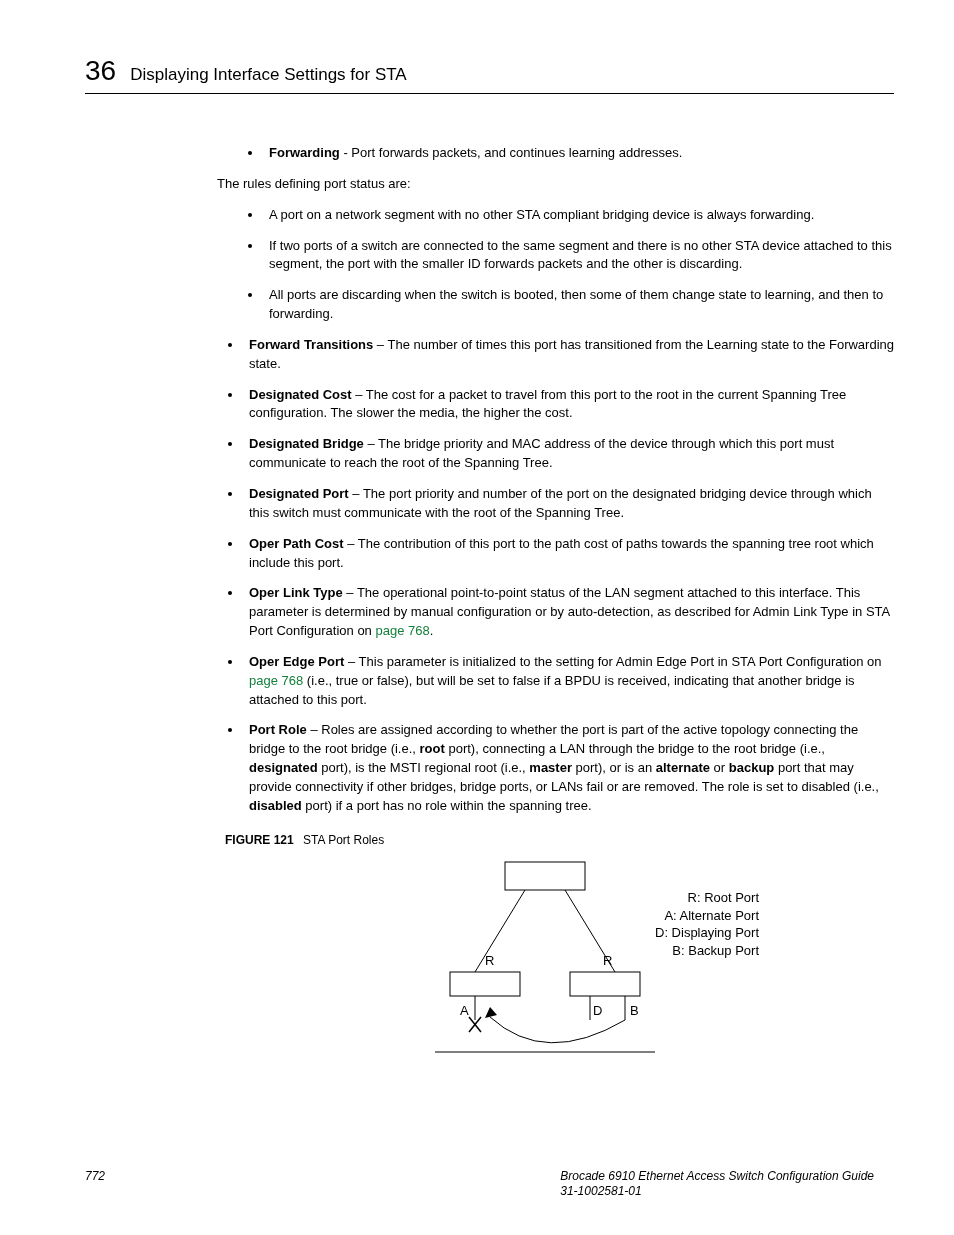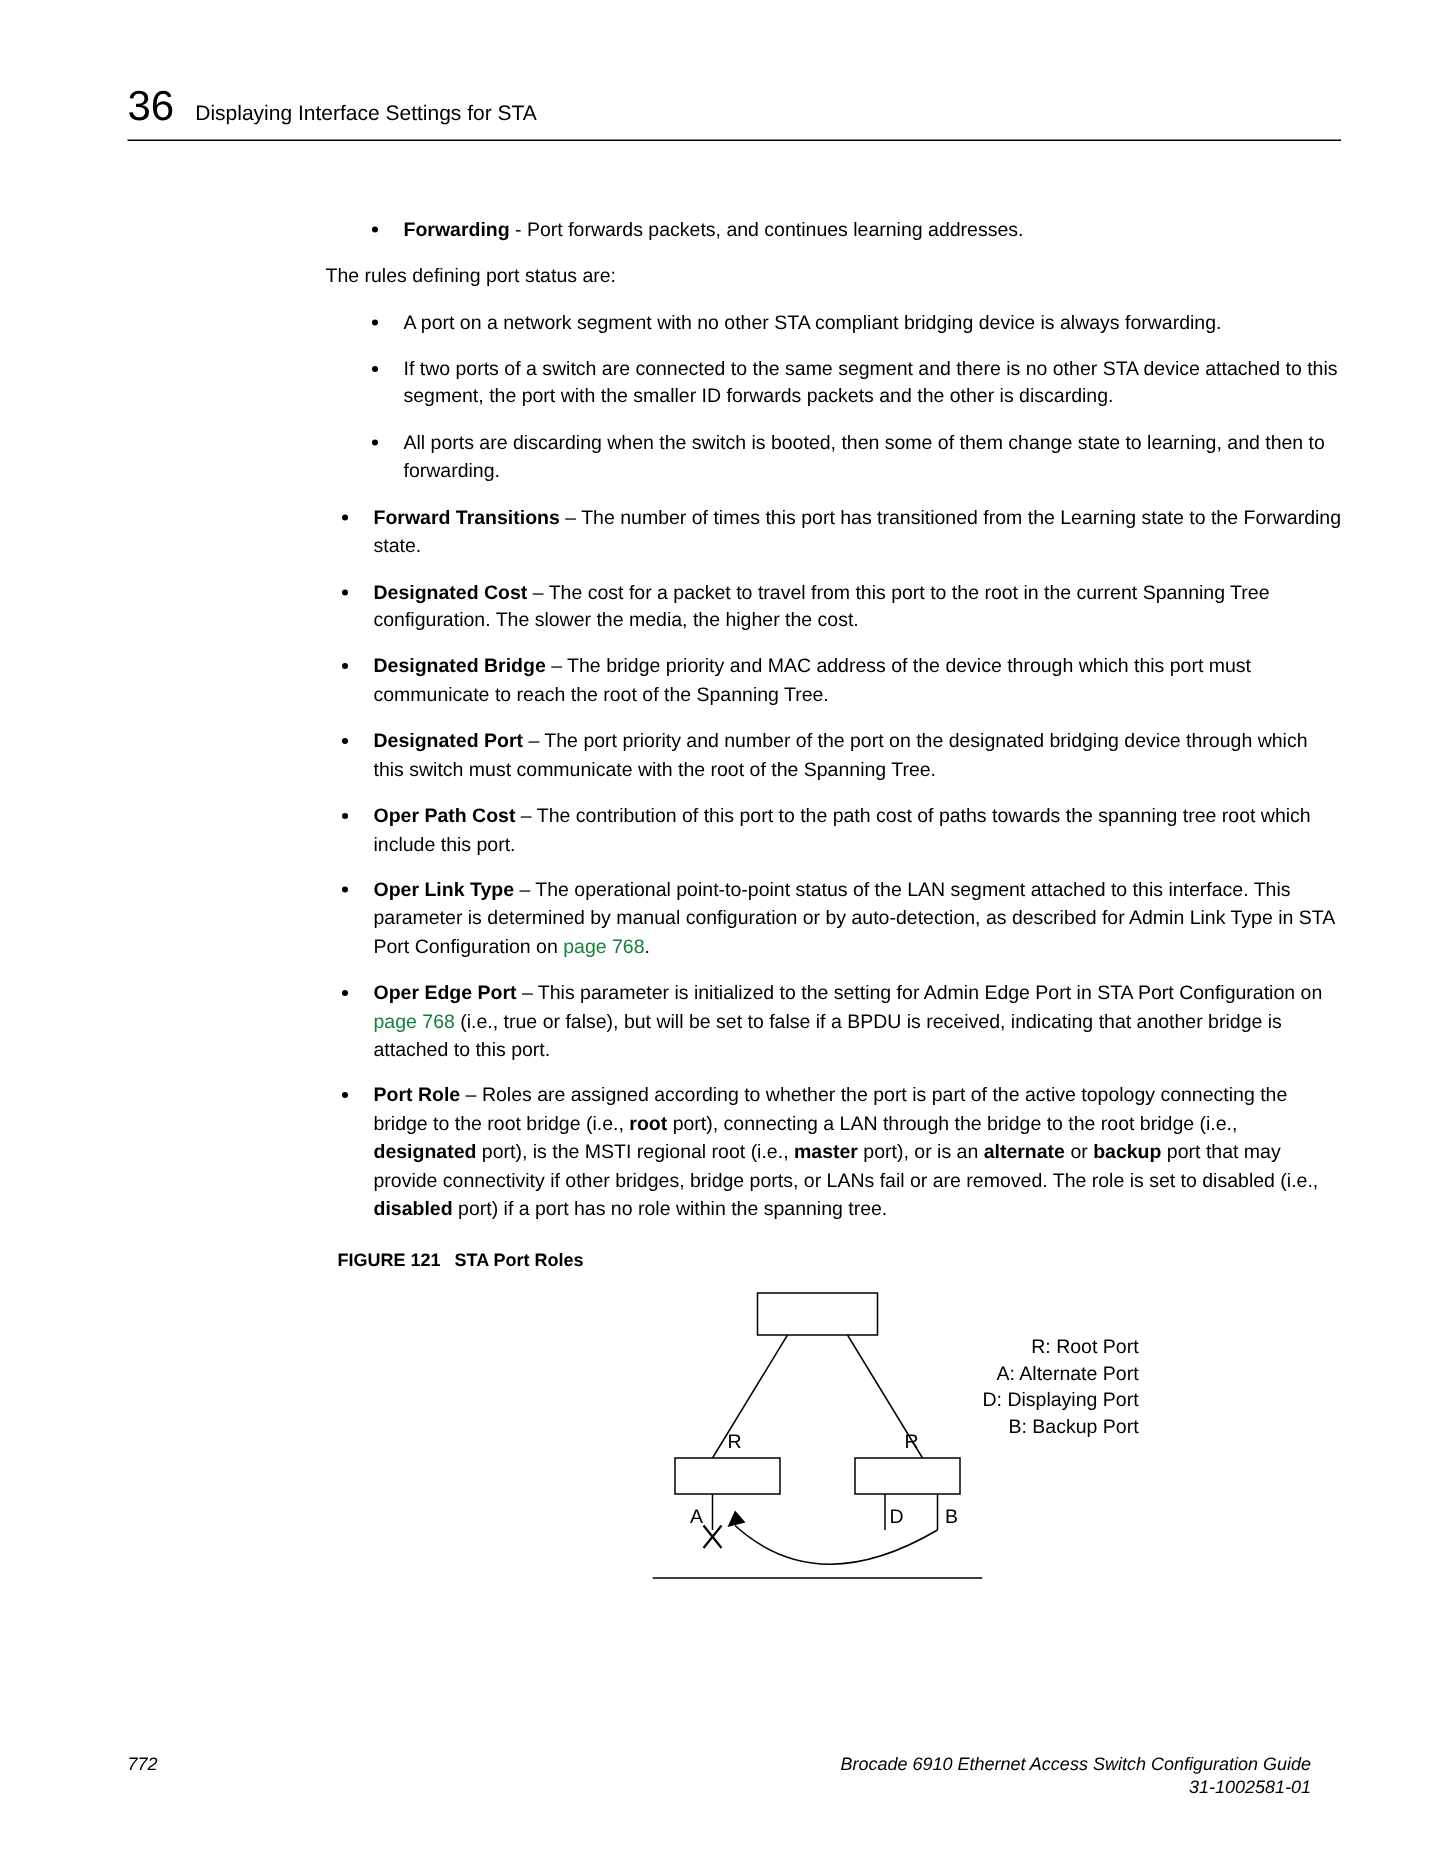--- a/index.html
+++ b/index.html
@@ -22,21 +22,21 @@
     border-bottom: 1px solid #000;
     padding-bottom: 6px;
     margin-bottom: 50px;
   }
   .chapter-no {
     font-size: 28px;
     font-weight: normal;
     margin-right: 14px;
   }
   .chapter-title {
-    font-size: 14px;
+    font-size: 17px;
   }
   .body {
     font-size: 13px;
     line-height: 1.45;
     margin-left: 140px;
   }
   ul.outer {
     list-style: disc;
     padding-left: 18px;
     margin: 0;
@@ -58,21 +58,21 @@
     margin: 8px 0 12px 0;
   }
   .bold { font-weight: bold; }
   a.link { color: #15803d; text-decoration: none; }
   .fig-caption {
     font-size: 12px;
     margin-top: 16px;
     margin-bottom: 8px;
   }
   .fig-caption .fignum { font-weight: bold; }
-  .fig-caption .figtitle { font-weight: bold; margin-left: 6px; }
+  .fig-caption .figtitle { font-weight: normal; margin-left: 6px; }
   .figure-wrap {
     position: relative;
     height: 210px;
   }
   .fig-note-left {
     position: absolute;
     left: 30px;
     top: 35px;
     width: 185px;
     font-size: 12px;
@@ -98,21 +98,20 @@
     right: 80px;
     font-size: 12px;
     font-style: italic;
   }
   .footer .page-no {
     float: left;
     font-style: italic;
   }
   .footer .doc-title {
     float: right;
-    text-align: right;
     line-height: 1.3;
   }
 </style>
 </head>
 <body>
 
 <div class="page">
 
   <div class="header">
     <span class="chapter-no">36</span>

